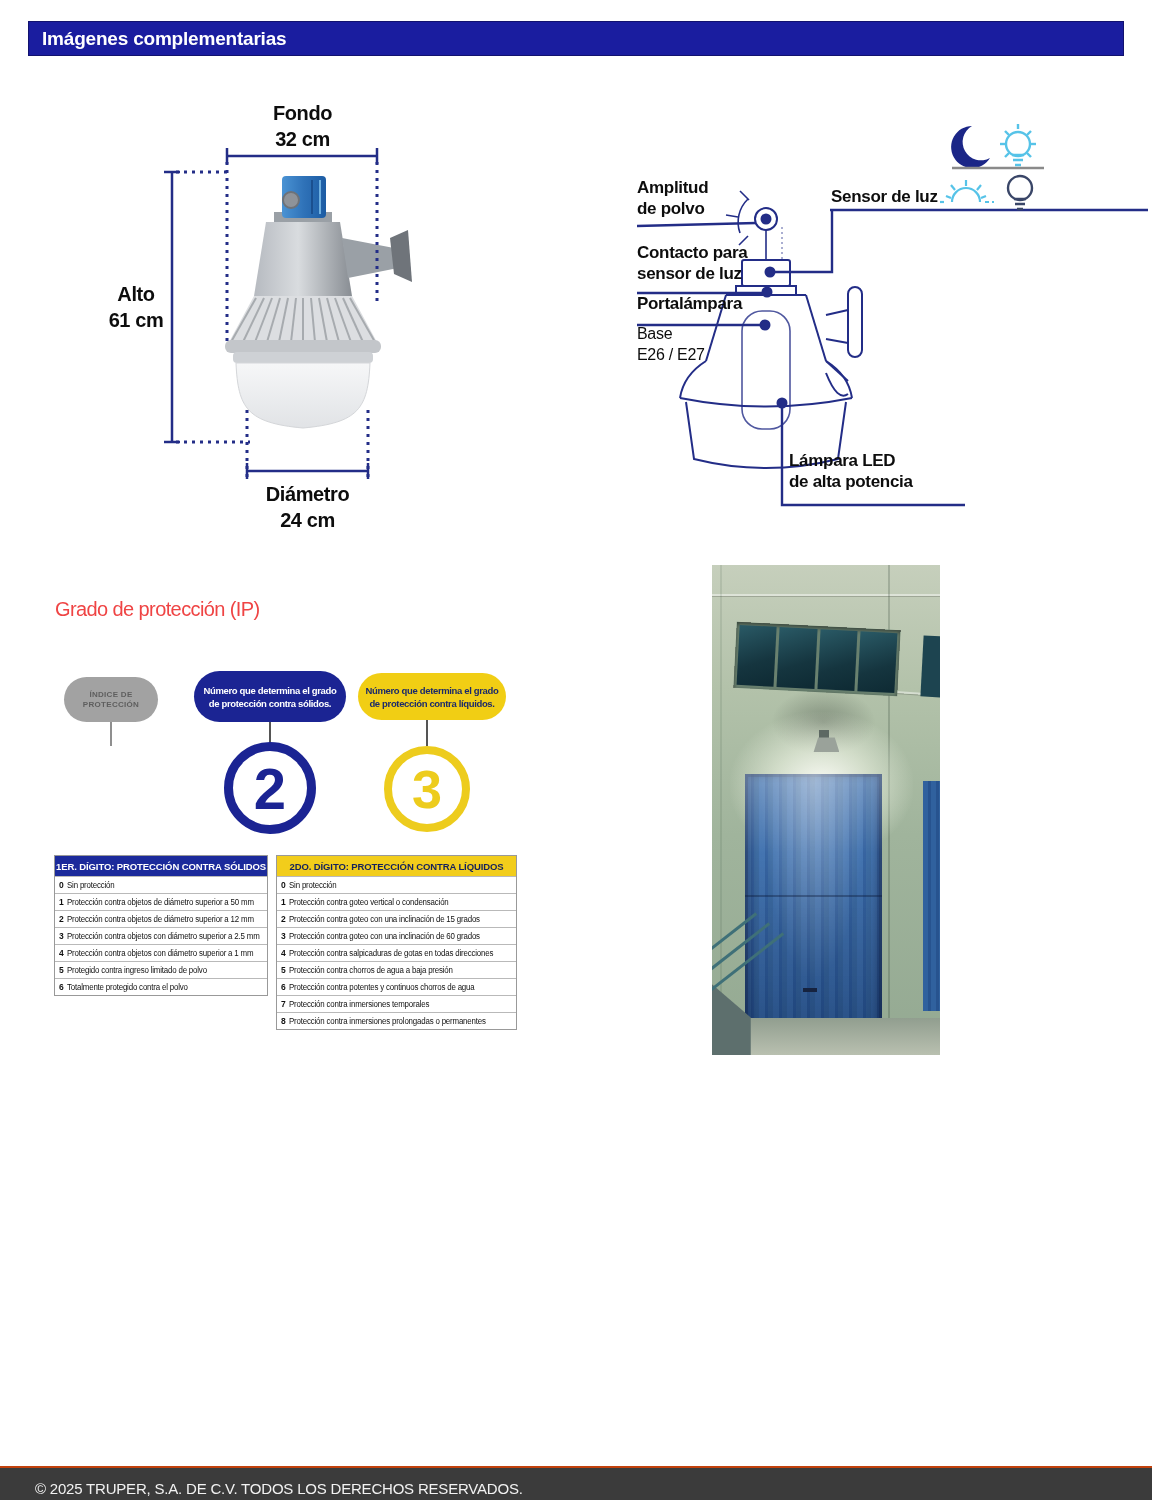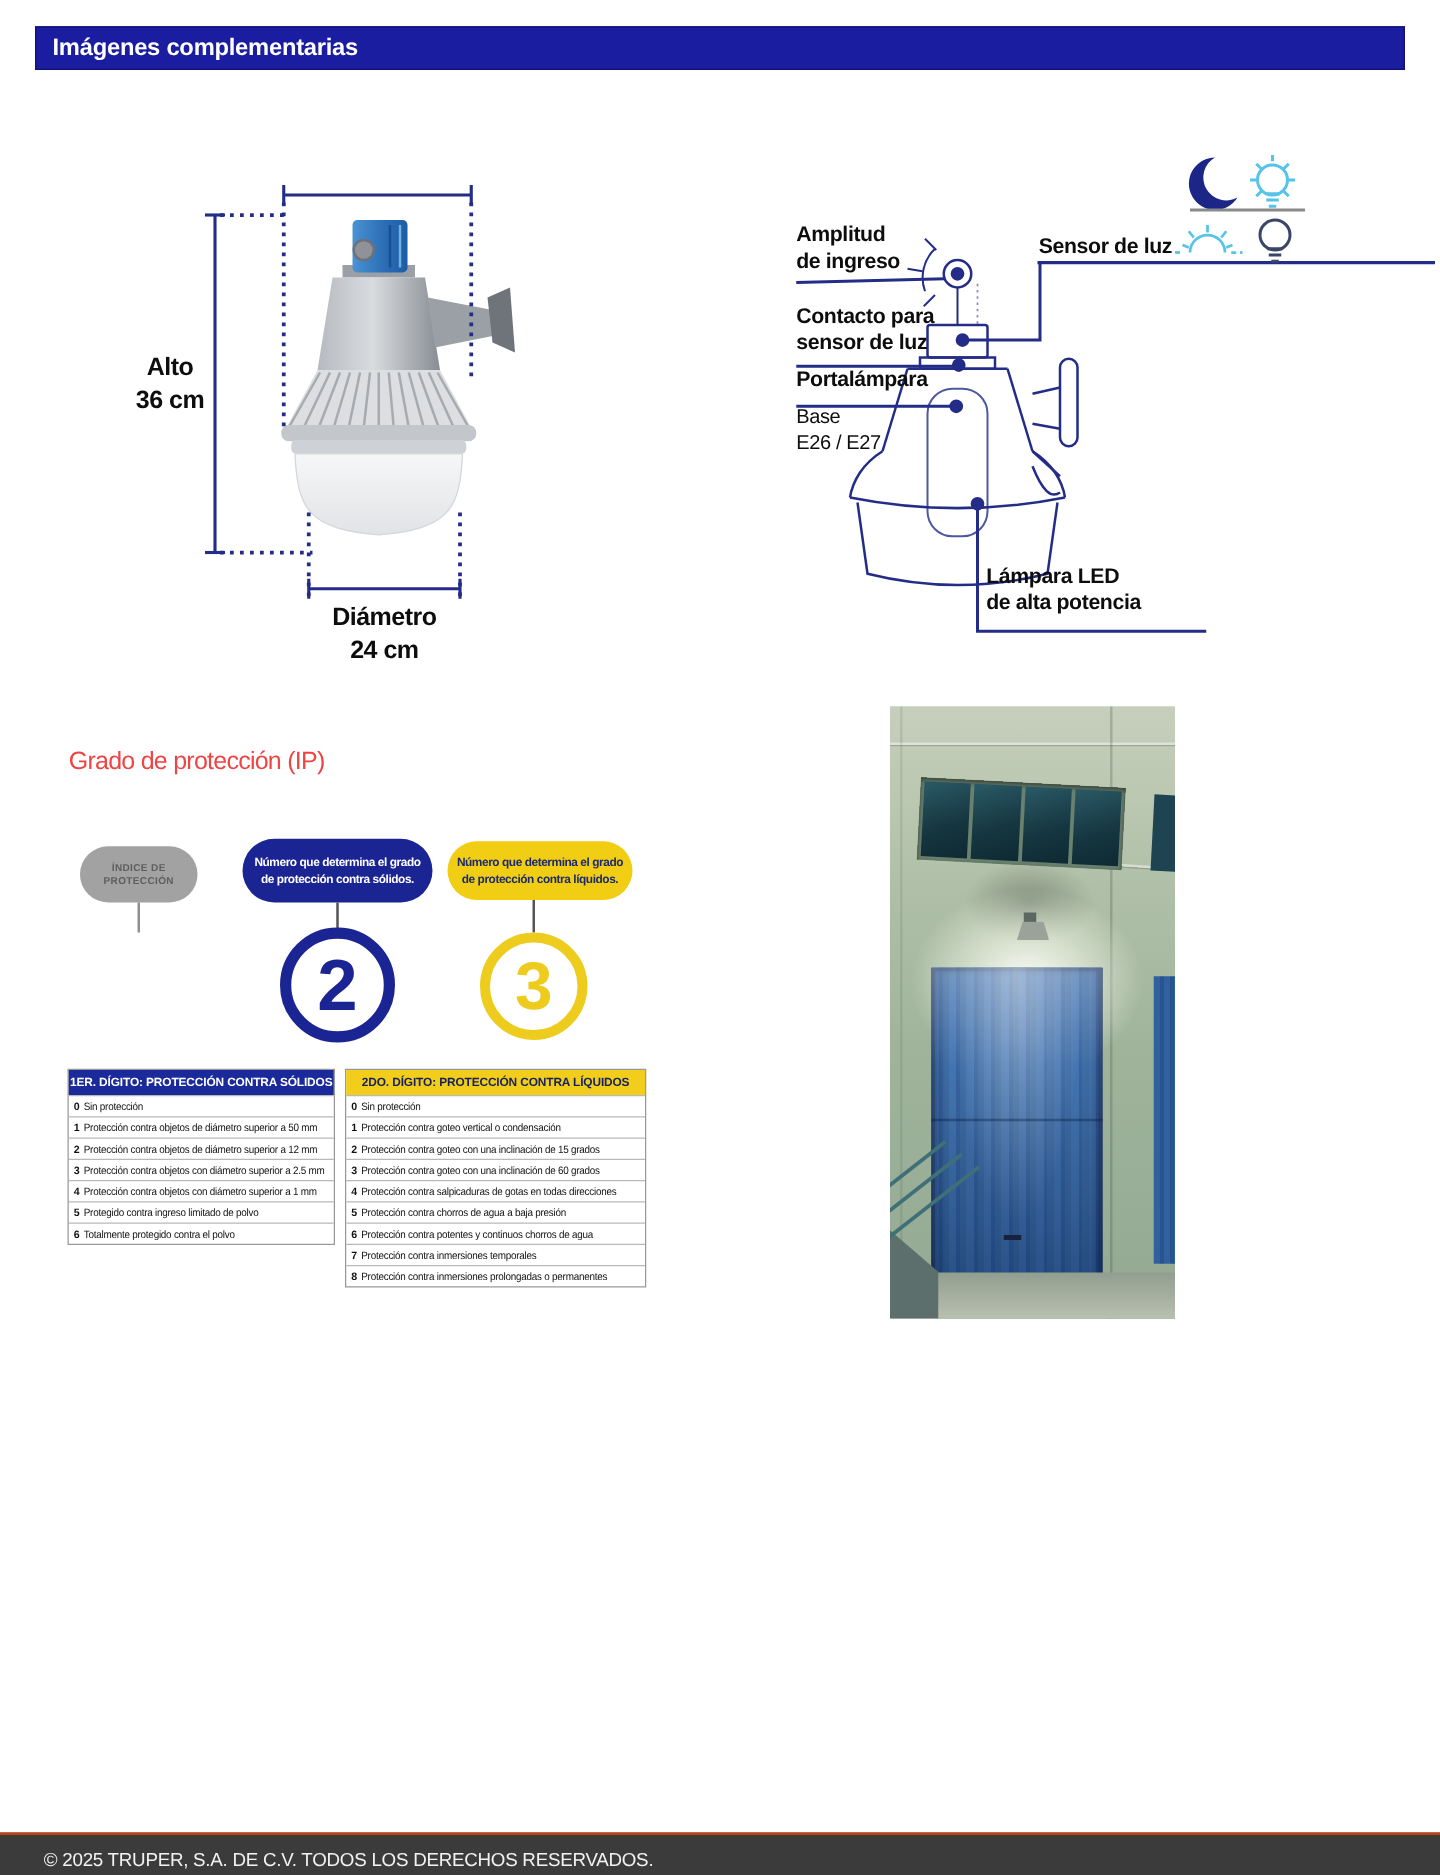--- a/index.html
+++ b/index.html
@@ -158,22 +158,24 @@
       <line x1="104" y1="352" x2="120" y2="352" stroke-width="2.5"></line>
       <line x1="116" y1="82" x2="167" y2="82" stroke-width="3" stroke-dasharray="3 5"></line>
       <line x1="116" y1="352" x2="190" y2="352" stroke-width="3" stroke-dasharray="3 5"></line>
       <line x1="187" y1="320" x2="187" y2="390" stroke-width="3" stroke-dasharray="3 5"></line>
       <line x1="308" y1="320" x2="308" y2="390" stroke-width="3" stroke-dasharray="3 5"></line>
       <line x1="187" y1="381" x2="308" y2="381" stroke-width="2.5"></line>
       <line x1="187" y1="373" x2="187" y2="389" stroke-width="2.5"></line>
       <line x1="308" y1="373" x2="308" y2="389" stroke-width="2.5"></line>
     </g>
   </svg>
+  <div class="dimlbl" style="left:230px;top:100px;width:145px">Fondo
+32 cm</div>
   <div class="dimlbl" style="left:96px;top:281px;width:80px">Alto
-36 cm</div>
+61 cm</div>
   <div class="dimlbl" style="left:235px;top:481px;width:145px">Diámetro
 24 cm</div>
 
   <svg style="left:630px;top:115px" width="522" height="400" viewBox="0 0 522 400">
     <g stroke="#232d87" fill="none" stroke-width="2">
 
       <circle cx="136" cy="104" r="11"></circle>
       <circle cx="136" cy="104" r="4.5" fill="#232d87"></circle>
       <path d="M118,84 A32,32 0 0 0 110,118" stroke-width="1.6"></path>
       <line x1="119" y1="85" x2="110" y2="76" stroke-width="1.6"></line>
@@ -242,21 +244,21 @@
       <line x1="8" y1="22" x2="13" y2="24"></line>
       <line x1="48" y1="22" x2="43" y2="24"></line>
     </g>
     <g stroke="#3a4668" fill="none" stroke-width="2.4">
       <circle cx="82" cy="14" r="12"></circle>
       <path d="M76,25 L88,25 M77,30 L87,30 M79,35 L85,35"></path>
     </g>
   </svg>
 
   <div class="lbl" style="left:637px;top:177px;width:120px">Amplitud
-de ingreso</div>
+de polvo</div>
   <div class="lbl" style="left:831px;top:186px">Sensor de luz</div>
   <div class="lbl" style="left:637px;top:242px;width:140px">Contacto para
 sensor de luz</div>
   <div class="lbl" style="left:637px;top:293px">Portalámpara</div>
   <div class="lbl reg" style="left:637px;top:323px;width:90px;font-size:16px;line-height:21px">Base
 E26 / E27</div>
   <div class="lbl" style="left:789px;top:450px;width:160px">Lámpara LED
 de alta potencia</div>
 
   <div class="ip-title">Grado de protección (IP)</div>

